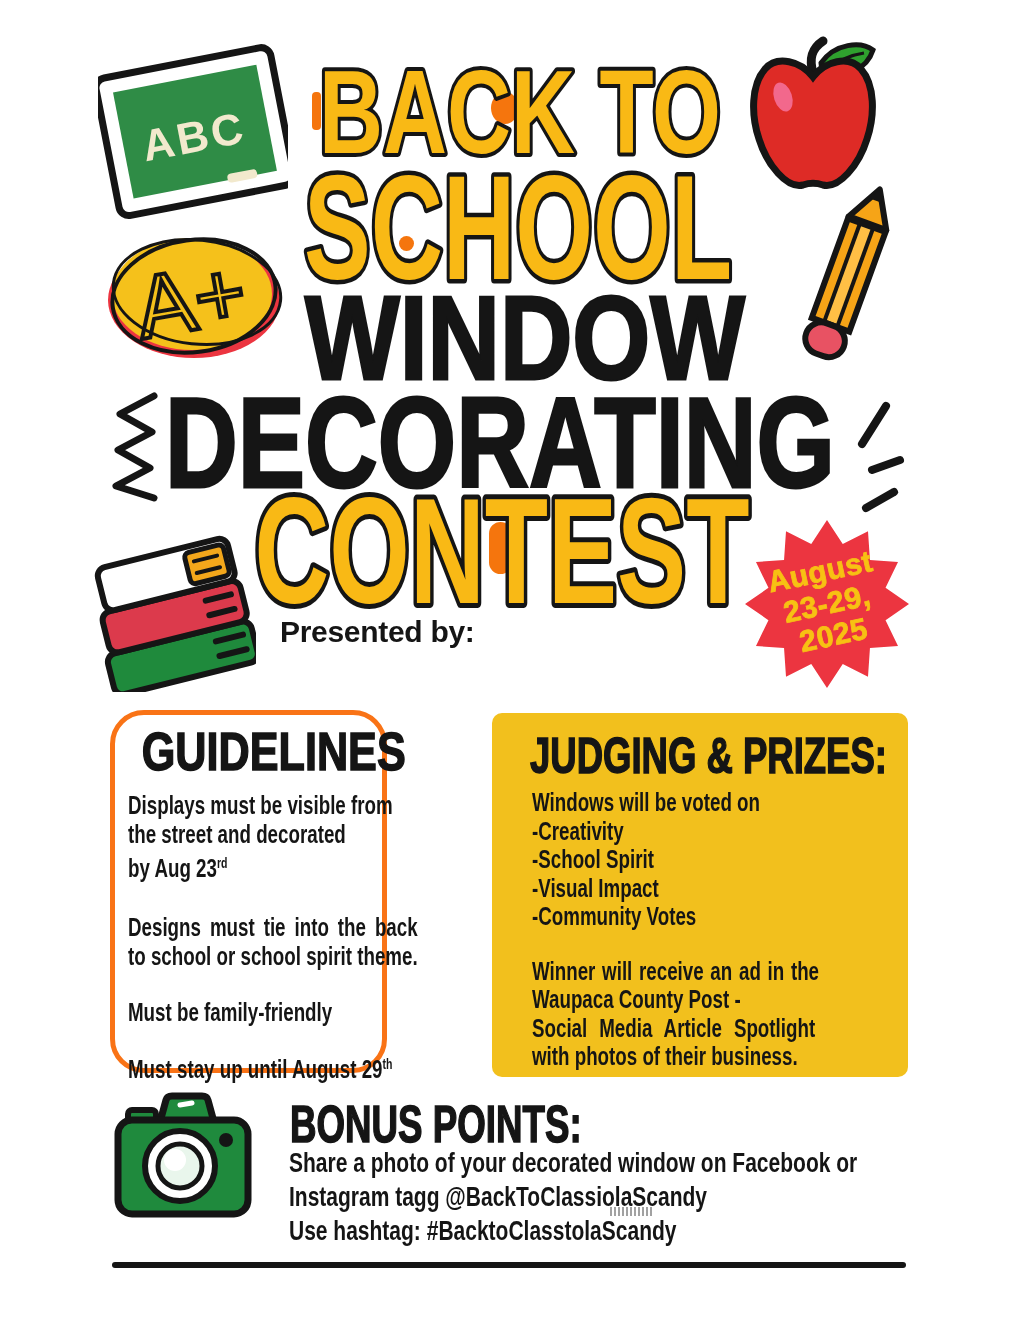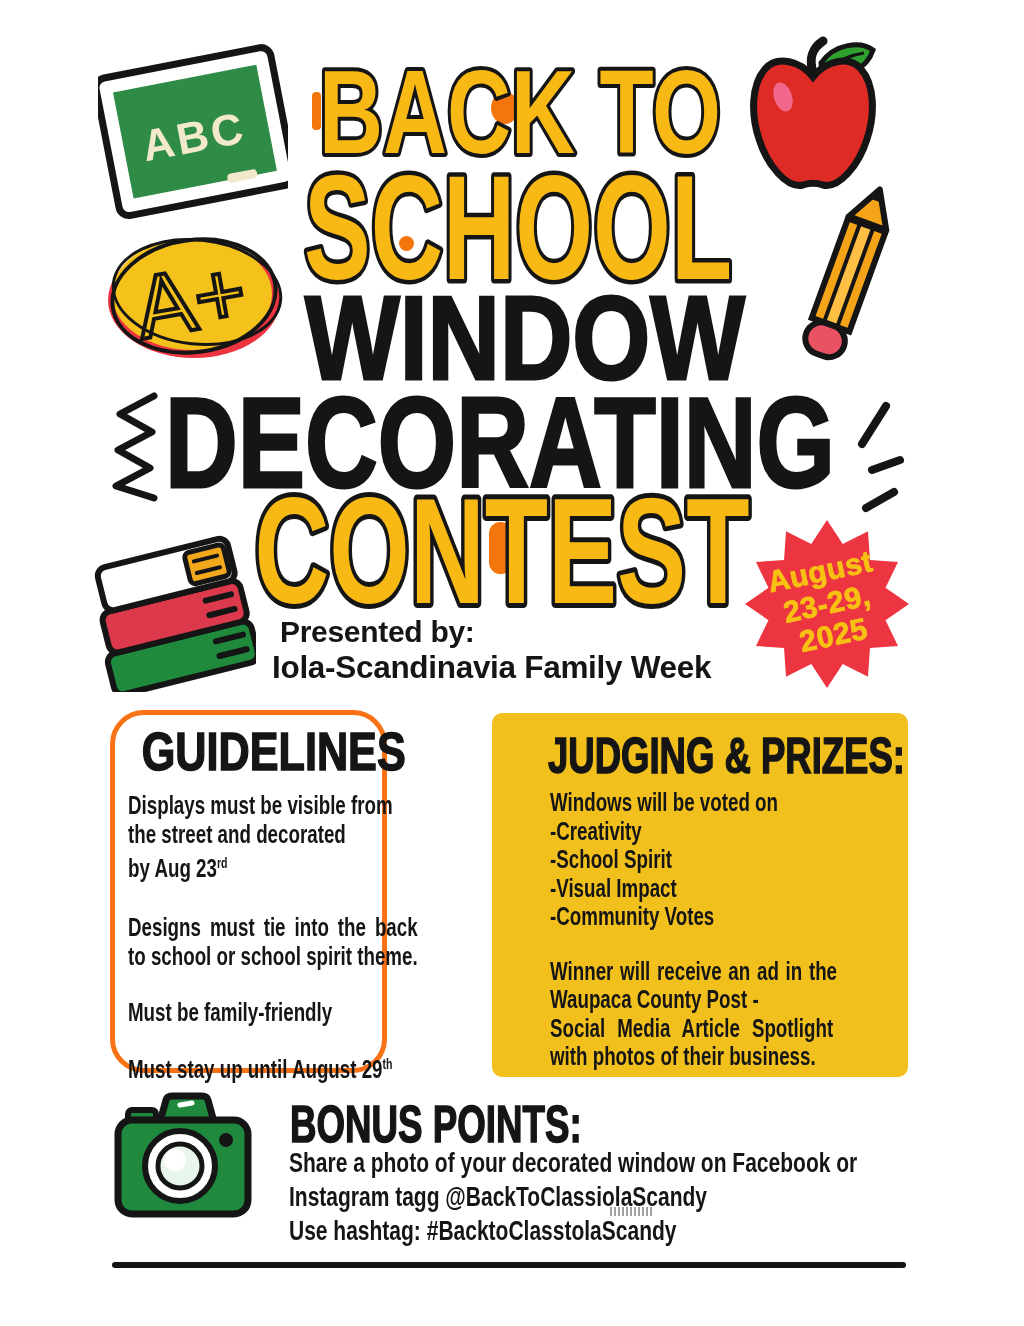--- a/index.html
+++ b/index.html
@@ -32,21 +32,21 @@
           -webkit-text-stroke:1.5px #151515;transform:scaleX(0.8);transform-origin:50% 50%;
           white-space:nowrap;}
   .gbody{margin:12px 0 0 13px;font-size:25px;line-height:29px;font-weight:700;
          transform:scaleX(0.75);transform-origin:0 0;}
   .gline{white-space:nowrap;}
   .gbody sup{font-size:14px;}
   .mt30{margin-top:30px;} .mt27{margin-top:27px;} .mt23{margin-top:23px;}
   .ws5{word-spacing:5px;} .ws2{word-spacing:2px;} .ws9{word-spacing:9px;}
   
   .jbox{position:absolute;left:492px;top:713px;width:416px;height:364px;box-sizing:border-box;
-        background:#F2C01D;border-radius:10px;padding:17px 0 0 56px;}
+        background:#F2C01D;border-radius:10px;padding:17px 0 0 38px;}
   .jtitle{font-size:50px;line-height:52px;font-weight:900;-webkit-text-stroke:1.5px #151515;
           transform:scaleX(0.73);transform-origin:0 0;white-space:nowrap;}
   .jbody{margin:6px 0 0 2px;font-size:25px;line-height:28.5px;font-weight:700;
          transform:scaleX(0.75);transform-origin:0 0;}
   .jgap{height:26px;}
   
   .btitle{position:absolute;left:290px;top:1099px;font-size:51px;line-height:52px;font-weight:900;
           -webkit-text-stroke:1.5px #151515;transform:scaleX(0.72);transform-origin:0 0;
           white-space:nowrap;}
   .blines{position:absolute;left:289px;top:1146px;font-size:28px;line-height:34px;font-weight:700;
@@ -146,21 +146,20 @@
       <line x1="118" y1="89" x2="144" y2="89" stroke="#151515" stroke-width="6" stroke-linecap="round"></line>
       <line x1="118" y1="104" x2="144" y2="104" stroke="#151515" stroke-width="6" stroke-linecap="round"></line>
       <rect x="19" y="32" width="134" height="44" rx="9" fill="#ffffff" stroke="#151515" stroke-width="6"></rect>
       <rect x="108" y="38" width="40" height="32" rx="5" fill="#F3A71B" stroke="#151515" stroke-width="5"></rect>
       <line x1="116" y1="48" x2="140" y2="48" stroke="#151515" stroke-width="4" stroke-linecap="round"></line>
       <line x1="116" y1="60" x2="140" y2="60" stroke="#151515" stroke-width="4" stroke-linecap="round"></line>
     </g>
   </svg>
 
   <div class="presented-label">Presented by:</div>
-  <div class="presented-name">Iola-Scandinavia Family Week</div>
 
   <div class="badge">
     <div class="badge-inner">
       <div>August</div>
       <div>23-29,</div>
       <div>2025</div>
     </div>
   </div>
 
   <div class="gbox">

